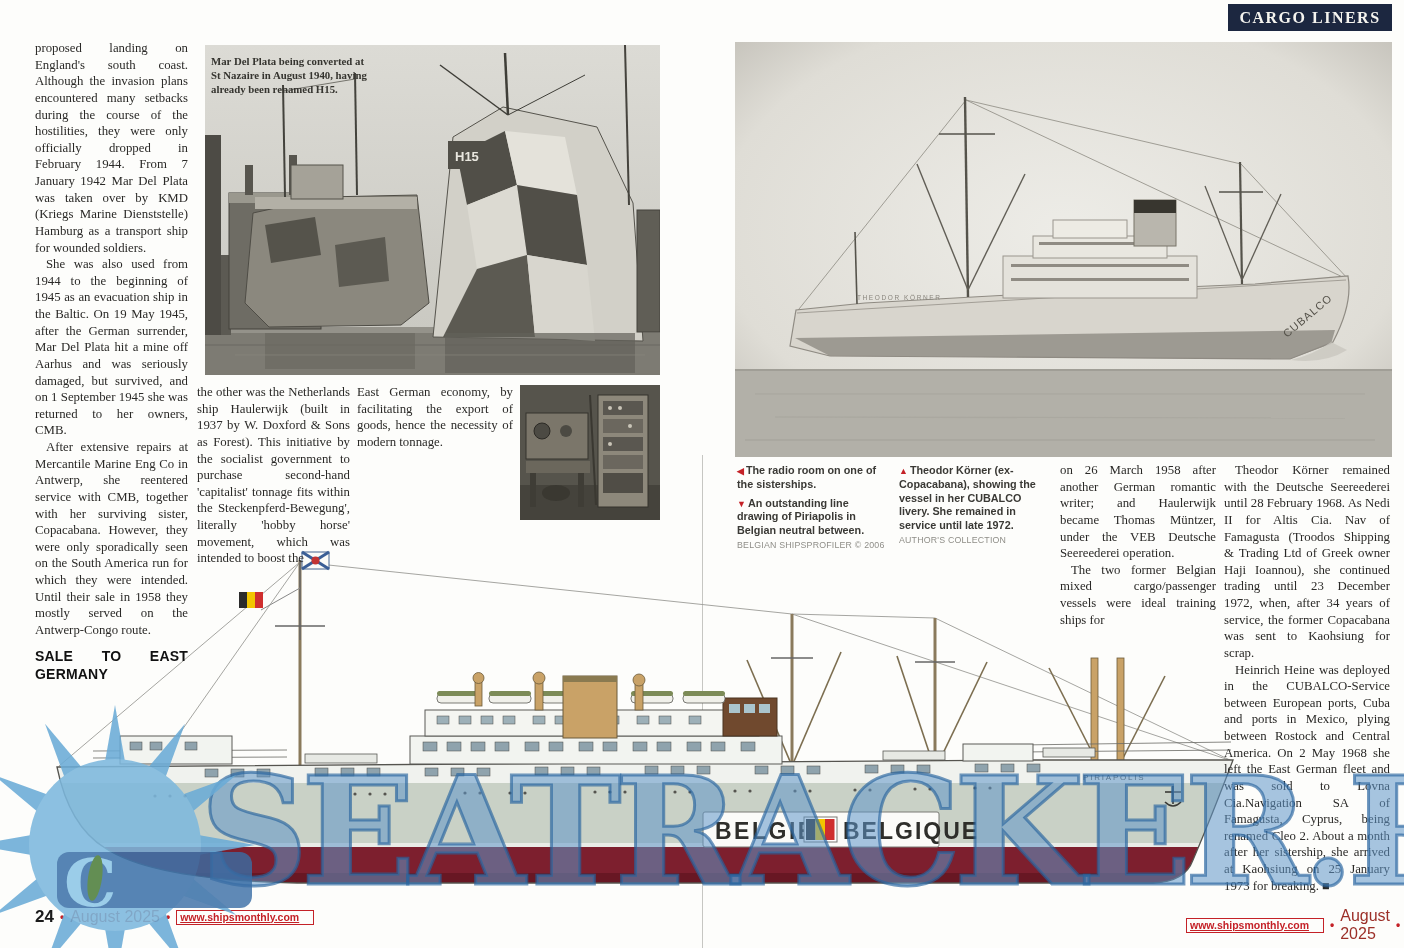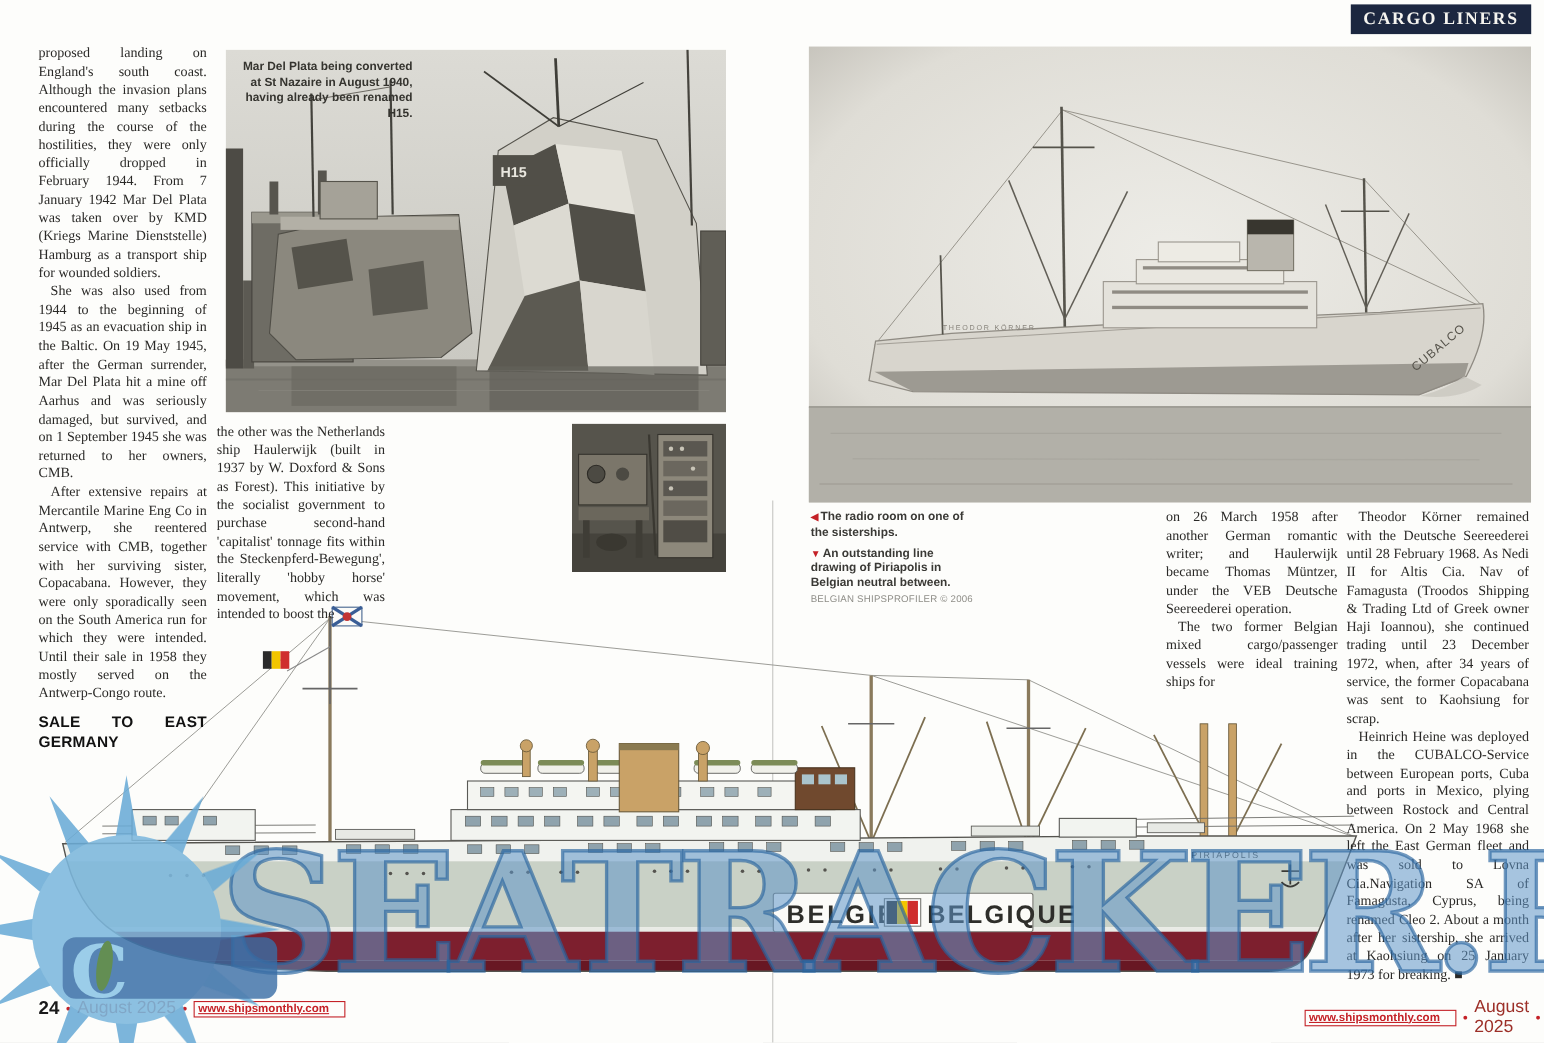--- a/index.html
+++ b/index.html
@@ -14,22 +14,22 @@
   
   #section-badge{position:absolute;left:1228px;top:4px;width:164px;height:27px;
       background:#1c2740;color:#f5f4ef;display:flex;align-items:center;justify-content:center;
       font-family:"Liberation Serif",serif;font-weight:bold;font-size:16px;letter-spacing:1.5px;}
   
   .cap{position:absolute;font-family:"Liberation Sans",sans-serif;font-size:10.8px;
        line-height:1.28;font-weight:bold;color:#3a3935;}
   .cap .arr{color:#c42127;font-size:9px;margin-right:2px;}
   .cap .credit{font-weight:normal;font-size:8.8px;color:#8f8e88;letter-spacing:.2px;}
   #photo1-caption{position:absolute;left:211px;top:54px;width:164px;
-       font-family:Liberation Sans, sans-serif;font-size:10.8px;line-height:1.3;
-       font-weight:bold;color:#35342f;text-align:right;}
+       font-family:Liberation Serif, serif;font-size:10.8px;line-height:1.3;
+       font-weight:bold;color:#35342f;}
   
   .photo{position:absolute;overflow:hidden;}
   
   .footer{position:absolute;top:907px;display:flex;align-items:center;gap:6px;
       font-family:"Liberation Sans",sans-serif;}
   .footer .pg{font-size:17px;font-weight:bold;color:#1a1a1a;}
   .footer .dot{color:#c42127;font-size:12px;font-weight:bold;}
   .footer .date{font-size:16px;font-weight:normal;color:#9c2f28;}
   .footer .urlbox{border:1px solid #c42127;color:#c42127;font-size:10.5px;font-weight:bold;
       padding:0 14px 1px 3px;text-decoration:underline;}
@@ -411,28 +411,33 @@
     <p class="indent">She was also used from 1944 to the beginning of 1945 as an evacuation ship in the Baltic. On 19 May 1945, after the German surrender, Mar Del Plata hit a mine off Aarhus and was seriously damaged, but survived, and on 1 September 1945 she was returned to her owners, CMB.</p>
     <p class="indent">After extensive repairs at Mercantile Marine Eng Co in Antwerp, she reentered service with CMB, together with her surviving sister, Copacabana. However, they were only sporadically seen on the South America run for which they were intended. Until their sale in 1958 they mostly served on the Antwerp-Congo route.</p>
     <h2 class="sect">SALE TO EAST GERMANY</h2>
   </div>
 
   <div class="col" style="left:197px;top:384px;width:153px;z-index:2;">
     <p>the other was the Netherlands ship Haulerwijk (built in 1937 by W. Doxford &amp; Sons as Forest). This initiative by the socialist government to purchase second-hand 'capitalist' tonnage fits within the Steckenpferd-Bewegung', literally 'hobby horse' movement, which was intended to boost the</p>
   </div>
 
   <div class="col" style="left:357px;top:384px;width:156px;z-index:2;">
+    <p>East German economy, by facilitating the export of goods, hence the necessity of modern tonnage.</p>
   </div>
 
   <div class="cap" style="left:737px;top:464px;width:150px;">
     <p style="margin:0;"><span class="arr">◀</span><span>The radio room on one of the sisterships.</span></p>
     <p style="margin:5px 0 0 0;"><span class="arr">▼</span><span>An outstanding line drawing of Piriapolis in Belgian neutral between.</span><br>
       <span class="credit">BELGIAN SHIPSPROFILER © 2006</span></p>
   </div>
 
+  <div class="cap" style="left:899px;top:464px;width:152px;">
+    <p style="margin:0;"><span class="arr">▲</span><span>Theodor Körner (ex-Copacabana), showing the vessel in her CUBALCO livery. She remained in service until late 1972.</span>
+      <span class="credit">AUTHOR'S COLLECTION</span></p>
+  </div>
 
   <div class="col" style="left:1060px;top:462px;width:156px;z-index:2;">
     <p>on 26 March 1958 after another German romantic writer; and Haulerwijk became Thomas Müntzer, under the VEB Deutsche Seereederei operation.</p>
     <p class="indent">The two former Belgian mixed cargo/passenger vessels were ideal training ships for</p>
   </div>
 
   <div class="col" style="left:1224px;top:462px;width:166px;z-index:2;">
     <p class="indent">Theodor Körner remained with the Deutsche Seereederei until 28 February 1968. As Nedi II for Altis Cia. Nav of Famagusta (Troodos Shipping &amp; Trading Ltd of Greek owner Haji Ioannou), she continued trading until 23 December 1972, when, after 34 years of service, the former Copacabana was sent to Kaohsiung for scrap.</p>
     <p class="indent">Heinrich Heine was deployed in the CUBALCO-Service between European ports, Cuba and ports in Mexico, plying between Rostock and Central America. On 2 May 1968 she left the East German fleet and was sold to Lovna Cia.Navigation SA of Famagusta, Cyprus, being renamed Cleo 2. About a month after her sistership, she arrived at Kaohsiung on 25 January 1973 for breaking. ■</p>
   </div>

